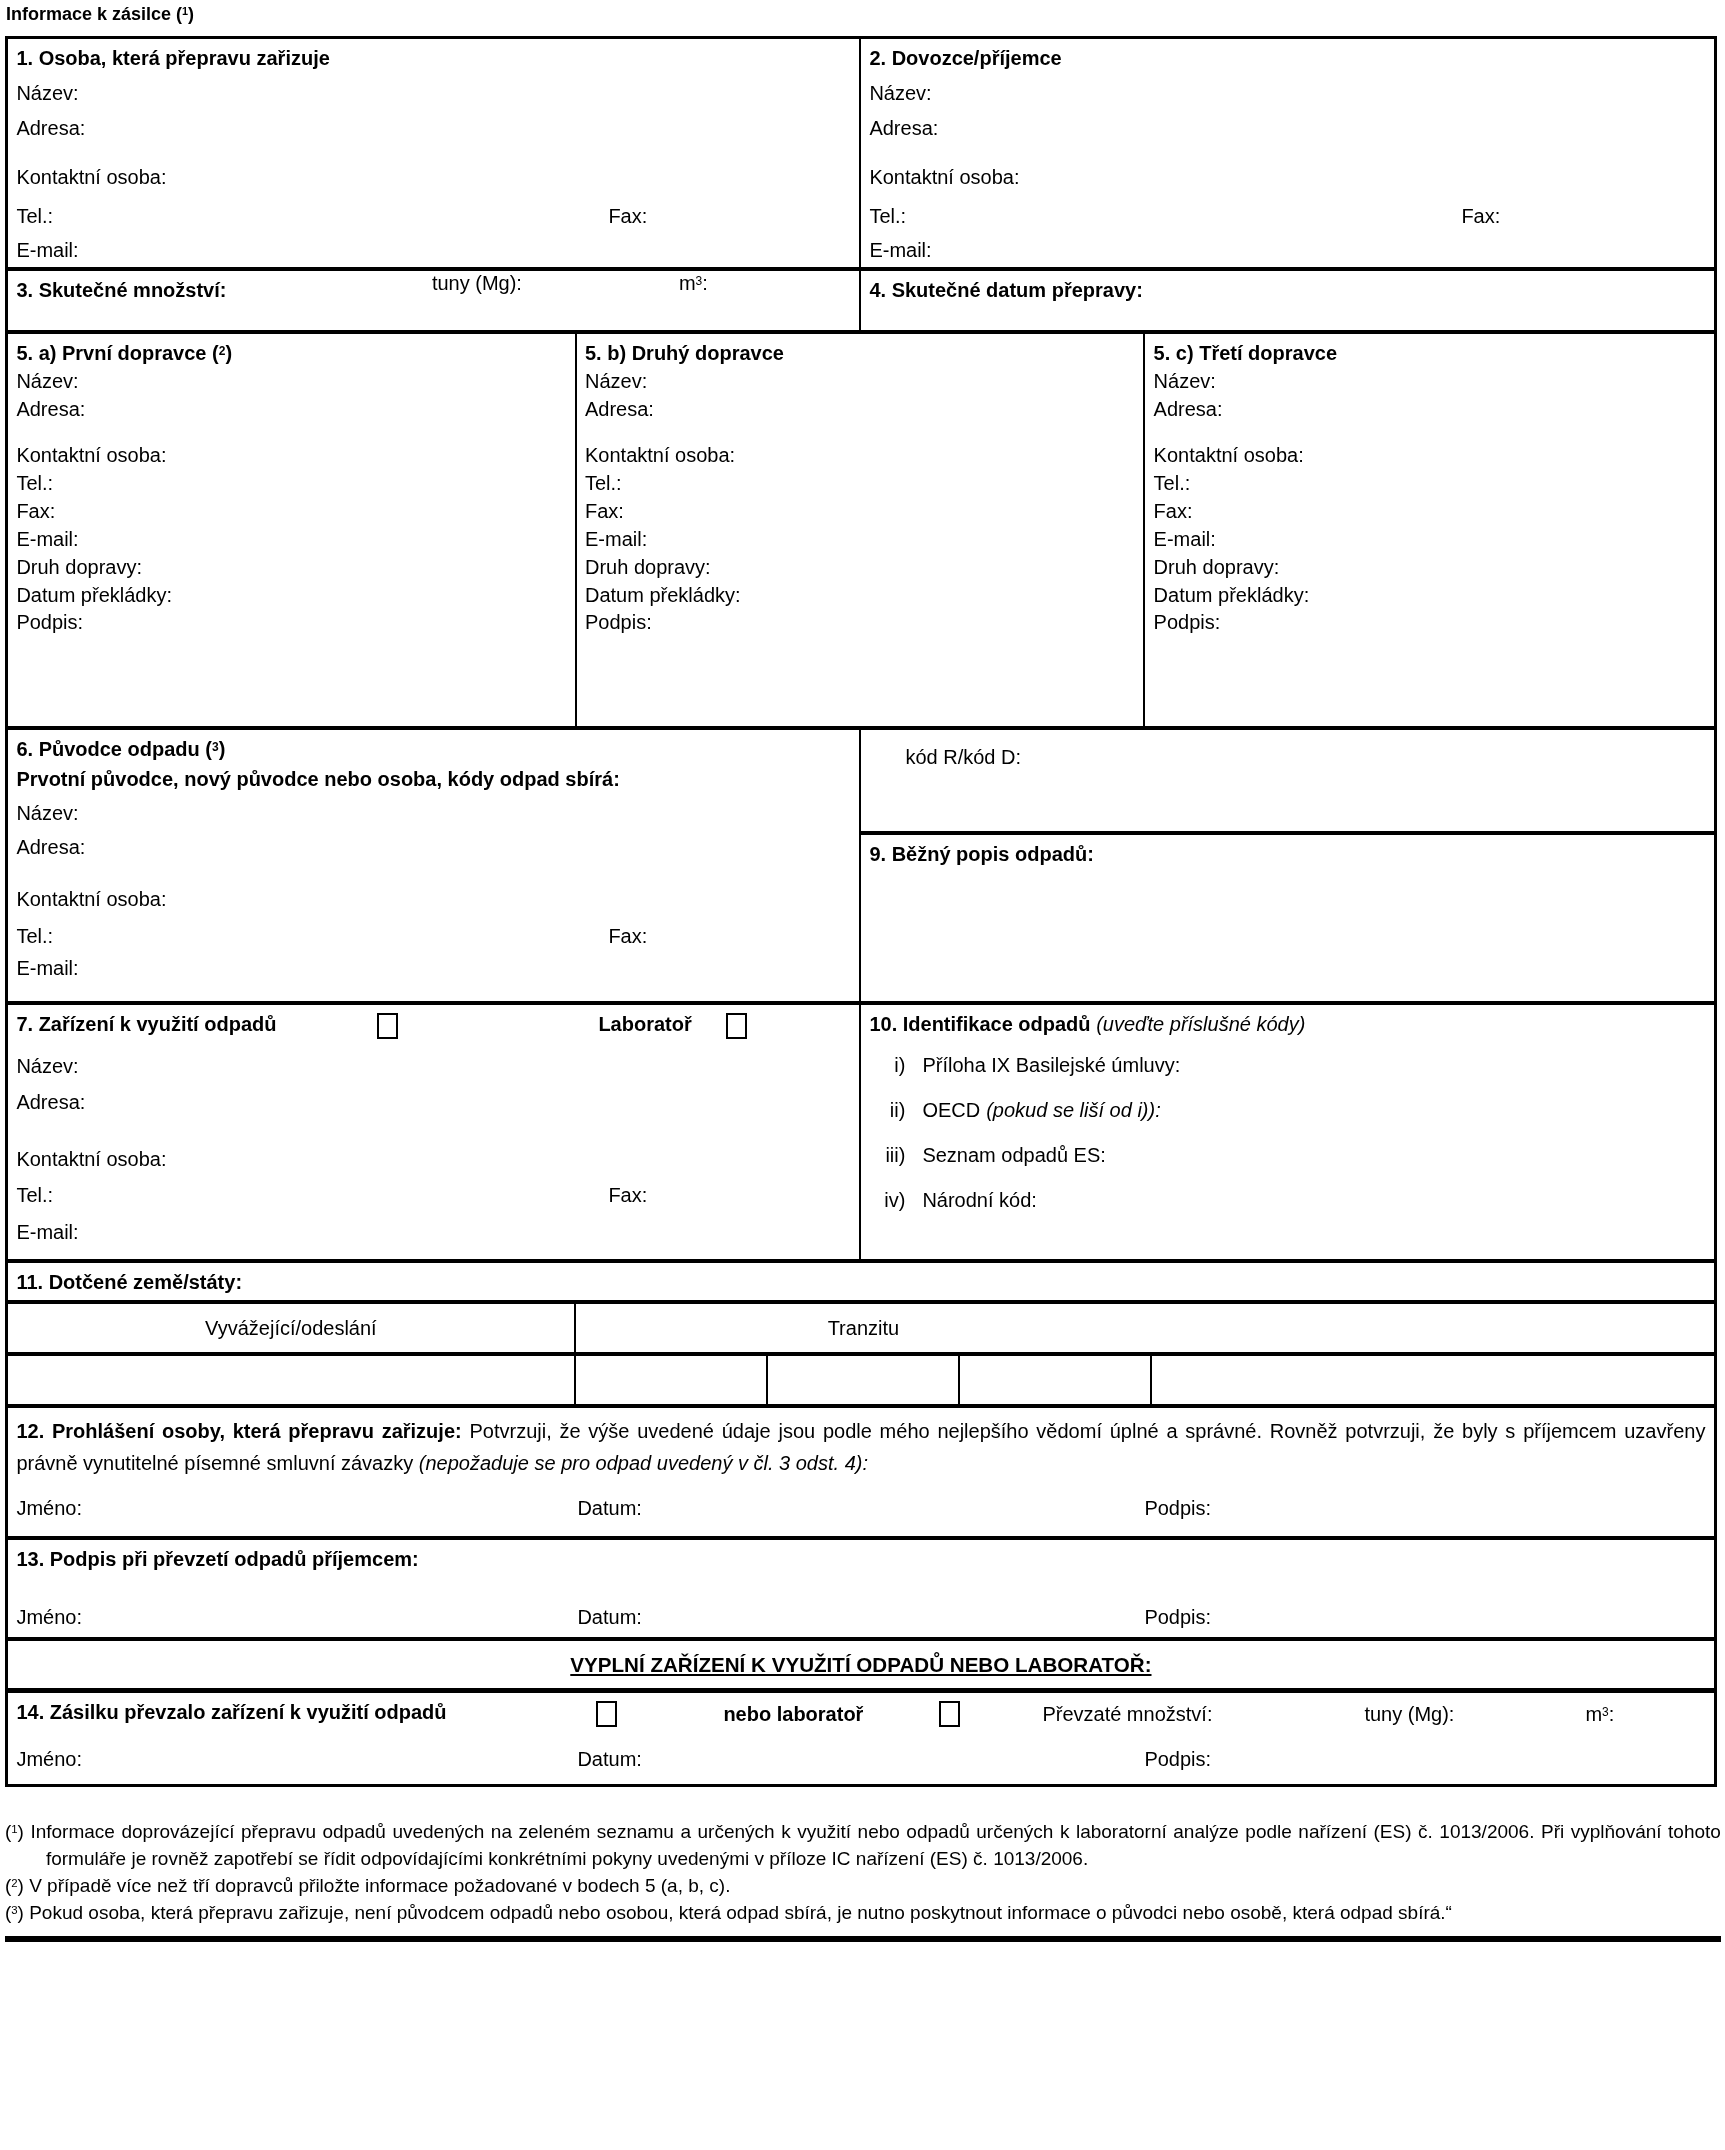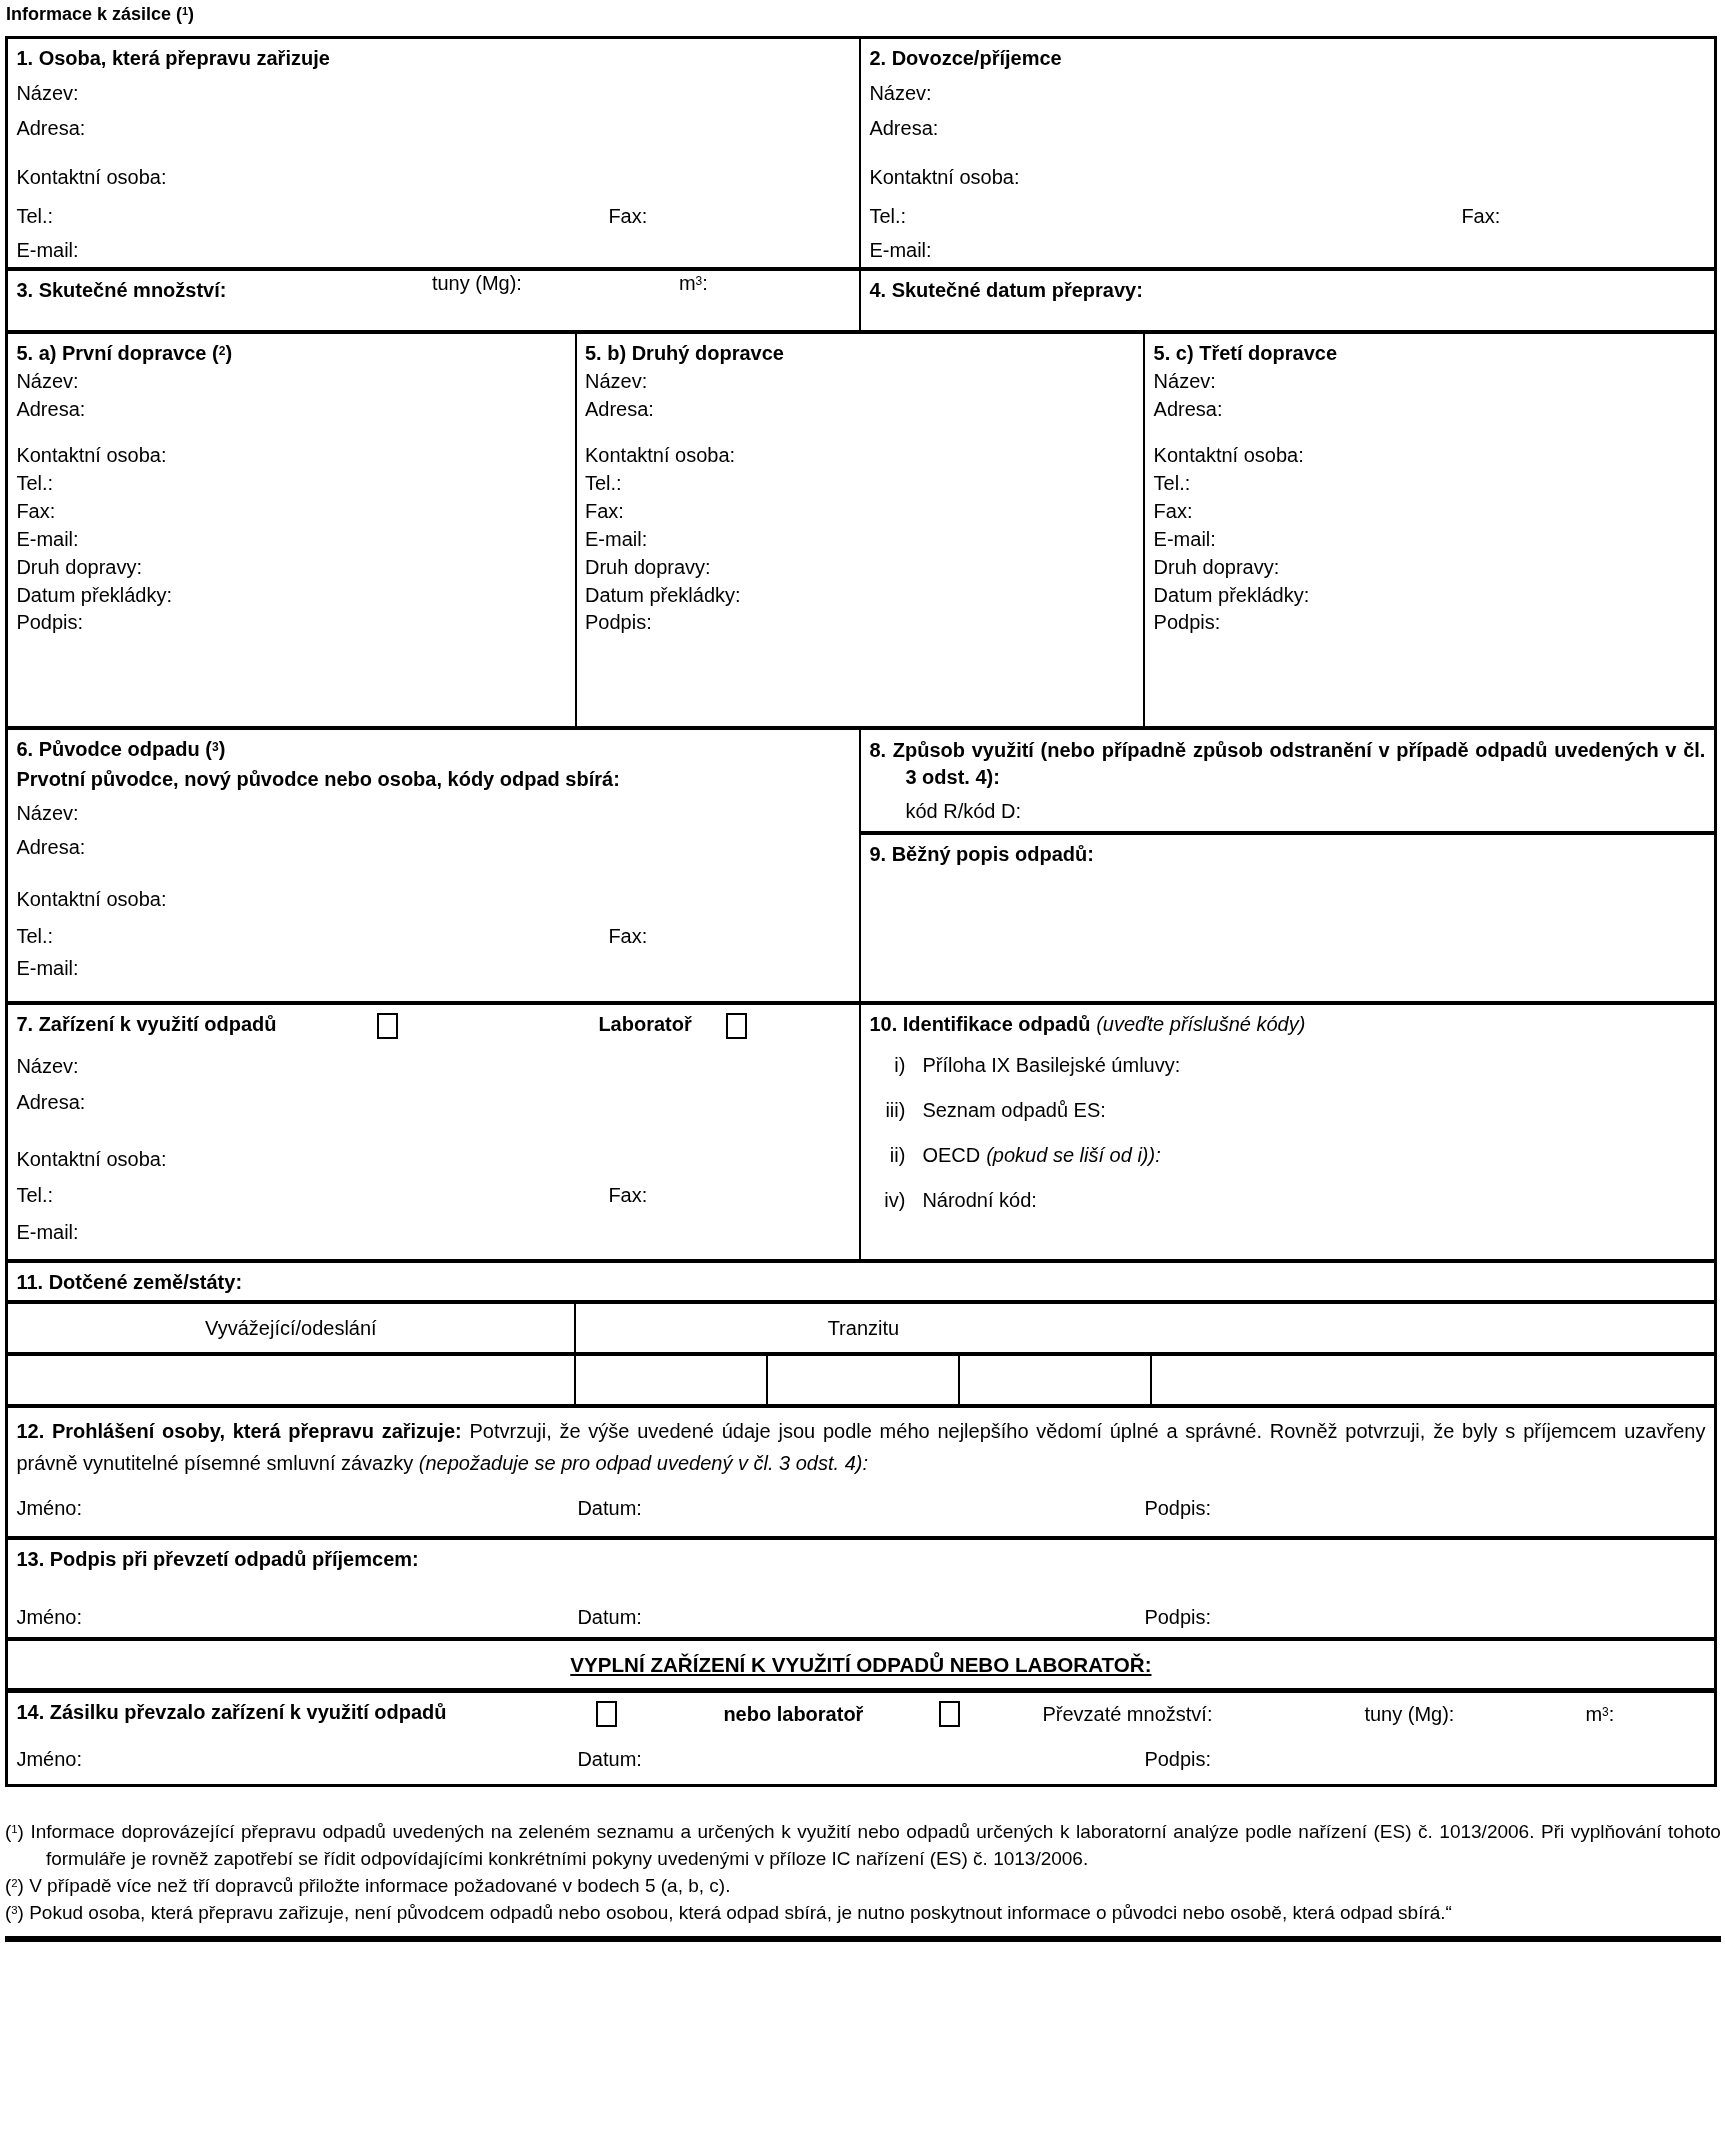--- a/index.html
+++ b/index.html
@@ -156,21 +156,20 @@
         <div class="lbl mb48">Adresa:</div>
         <div class="lbl mb22">Kontaktní osoba:</div>
         <div class="lbl tf mb16">
           <span>Tel.:</span>
           <span class="fax">Fax:</span>
         </div>
         <div class="lbl">E-mail:</div>
       </div>
       <div class="cell w50 rcol">
         <div class="b8">
-          <div class="bt hang">8. Způsob využití (nebo případně způsob odstranění v případě odpadů uvedených v čl. 3 odst. 4):</div>
           <div class="lbl kod">kód R/kód D:</div>
         </div>
         <div class="b9">
           <div class="bt">9. Běžný popis odpadů:</div>
         </div>
       </div>
     </div>
 
     <div class="row r5">
       <div class="cell w50">
@@ -190,28 +189,28 @@
         <div class="lbl">E-mail:</div>
       </div>
       <div class="cell w50">
         <div class="b10t"><span class="bt">10. Identifikace odpadů</span> <i>(uveďte příslušné kódy)</i></div>
         <div class="b10i">
           <span class="n">i)</span>
           <span>Příloha IX Basilejské úmluvy:</span>
             <i></i>
         </div>
         <div class="b10i">
+          <span class="n">ii)</span>
+          <span>OECD</span>
+            <i>(pokud se liší od i)):</i>
+        </div>
+        <div class="b10i">
           <span class="n">iii)</span>
           <span>Seznam odpadů ES:</span>
             <i></i>
-        </div>
-        <div class="b10i">
-          <span class="n">ii)</span>
-          <span>OECD</span>
-            <i>(pokud se liší od i)):</i>
         </div>
         <div class="b10i">
           <span class="n">iv)</span>
           <span>Národní kód:</span>
             <i></i>
         </div>
       </div>
     </div>
 
     <div class="row r6">

